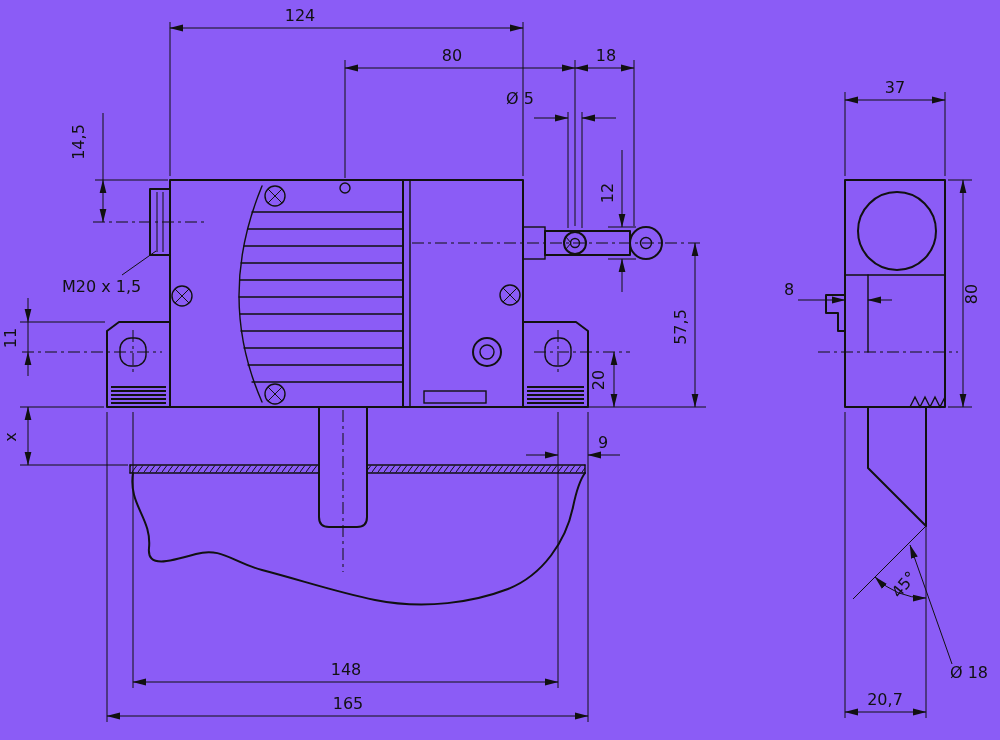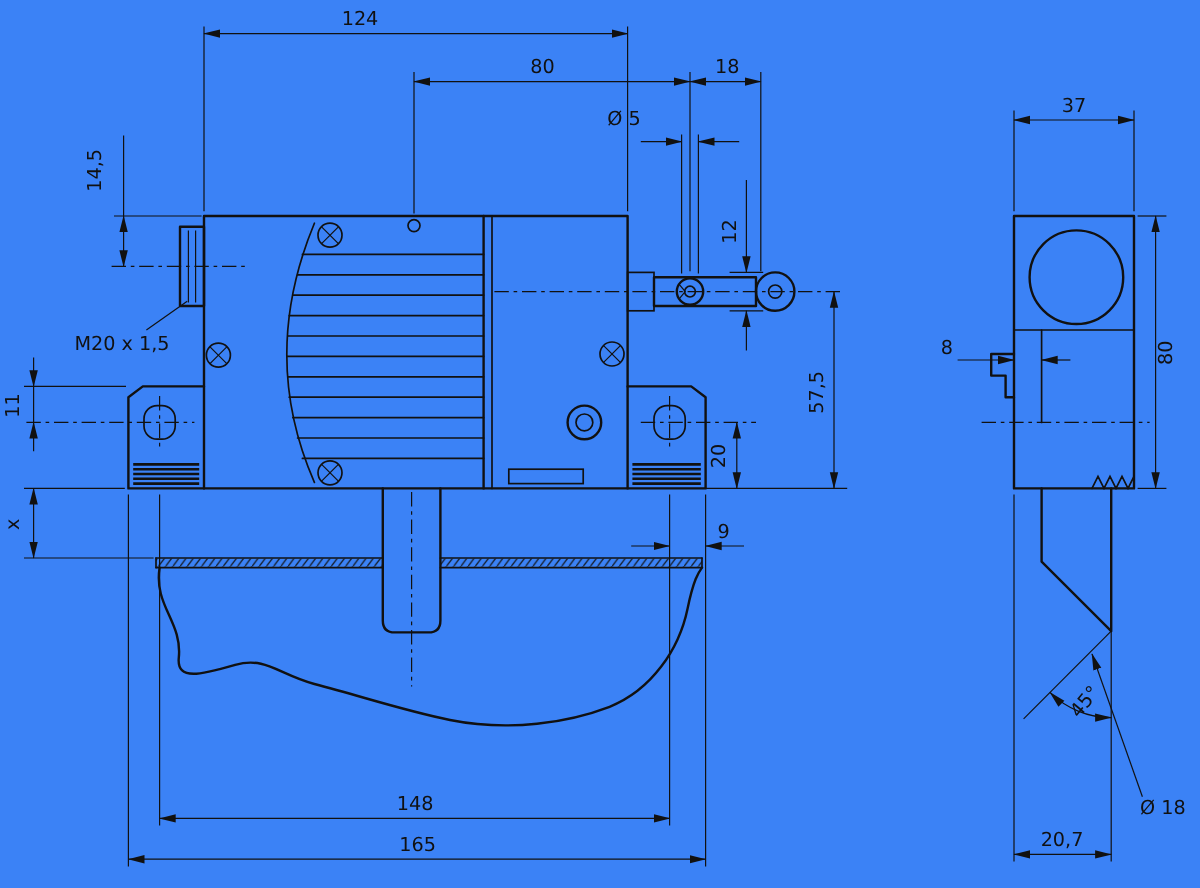--- a/index.html
+++ b/index.html
@@ -1,16 +1,16 @@
 <!DOCTYPE html>
 <html><head>
 <meta charset="utf-8">
 <style>
   html,body{margin:0;padding:0;background:#ffffff;}
-  .page{width:1000px;height:740px;background:#3b82f6;position:relative;overflow:hidden;}
+  .page{width:1000px;height:740px;background:#8b5cf6;position:relative;overflow:hidden;}
   svg{display:block;}
   .thick{stroke:#111;stroke-width:2;fill:none;stroke-linecap:round;stroke-linejoin:round;}
   .med{stroke:#111;stroke-width:1.4;fill:none;stroke-linecap:round;}
   .thin{stroke:#111;stroke-width:1;fill:none;}
   .cl{stroke:#111;stroke-width:1;fill:none;stroke-dasharray:12 4 3 4;}
   .dt{font-family:"DejaVu Sans",sans-serif;font-size:16px;fill:#111;}
   .serr{stroke:#111;stroke-width:2.2;fill:none;}
 </style>
 </head>
 <body>

